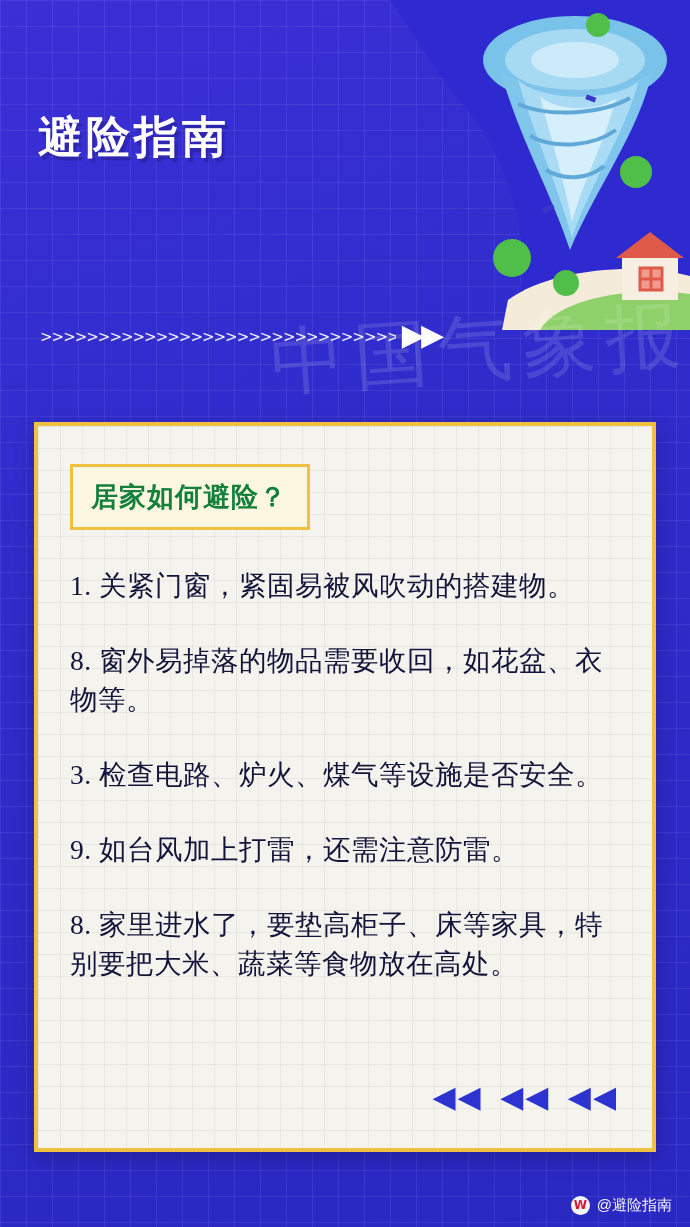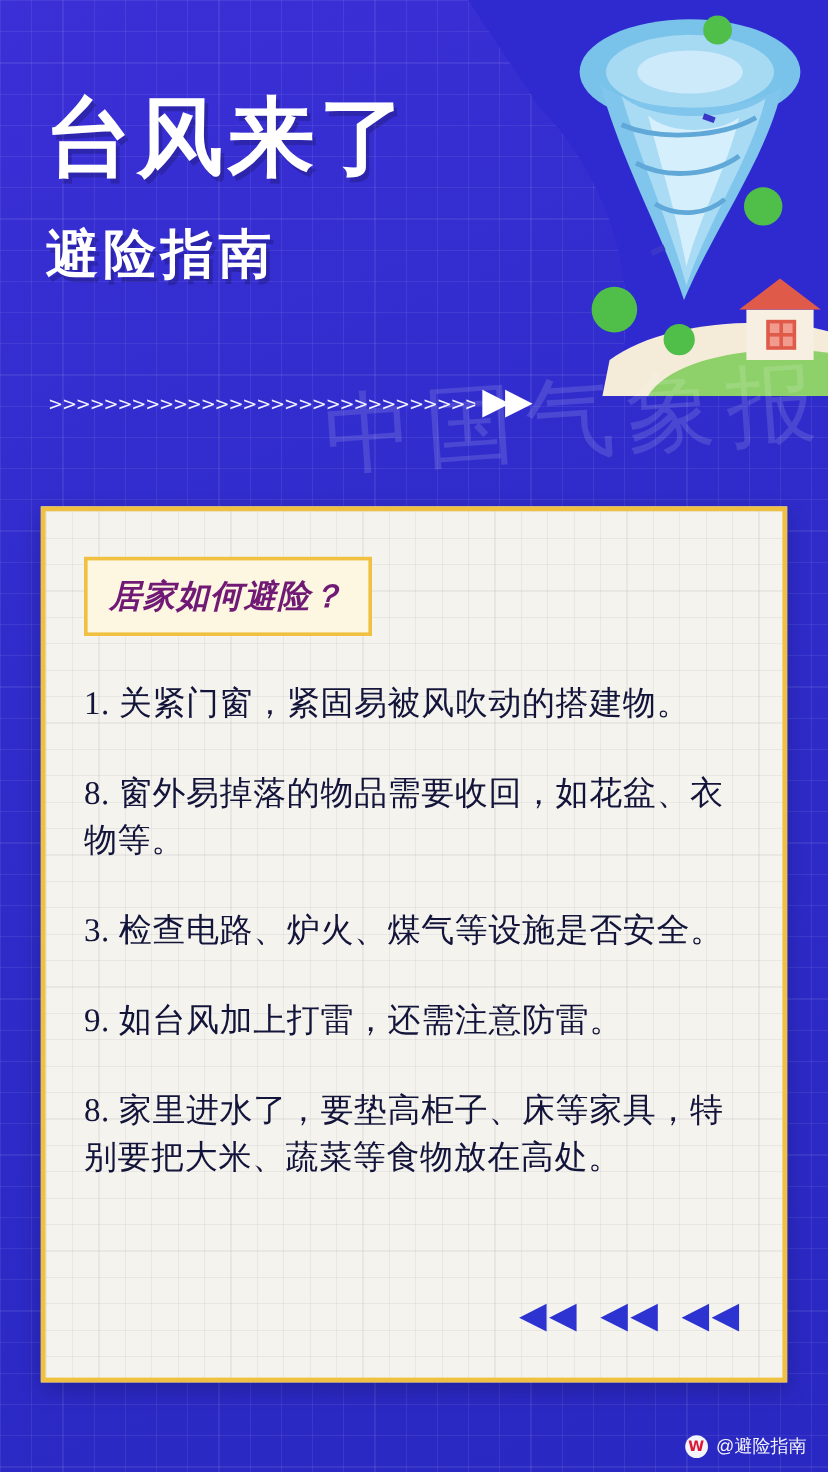--- a/index.html
+++ b/index.html
@@ -113,26 +113,25 @@
     box-shadow: 0 6px 18px rgba(0,0,0,0.22);
     z-index: 4;
   }
 
   .section-heading {
     display: inline-block;
     margin: 38px 0 0 32px;
     padding: 12px 20px 12px 18px;
     border: 3px solid #f0c040;
     background: #fdf6e0;
-    color: #701a75;
+    color: #15803d;
     font-size: 27px;
     font-weight: bold;
     letter-spacing: 1px;
     font-family: "Liberation Sans", sans-serif;
-    font-style: italic;
   }
 
   .list {
     margin: 26px 30px 0 32px;
   }
   .list-item {
     font-family: "Liberation Serif", serif;
     font-size: 27.5px;
     line-height: 1.42;
     color: #13143a;
@@ -215,21 +214,20 @@
       <line x1="250" y1="279" x2="272" y2="279" stroke="#e05a4a" stroke-width="3"></line>
 
       <rect x="196" y="96" width="10" height="5" fill="#3a36c9" transform="rotate(20 201 98)"></rect>
       <rect x="152" y="206" width="12" height="5" fill="#3a36c9" transform="rotate(-25 158 208)"></rect>
     </svg>
   </div>
 
   <div class="watermark">中国气象报</div>
 
   <div class="title-block">
-    <div class="title-main">台风来了</div>
     <div class="title-sub">避险指南</div>
   </div>
 
   <div class="arrow-row">
     <div class="chev-dots">&gt;&gt;&gt;&gt;&gt;&gt;&gt;&gt;&gt;&gt;&gt;&gt;&gt;&gt;&gt;&gt;&gt;&gt;&gt;&gt;&gt;&gt;&gt;&gt;&gt;&gt;&gt;&gt;&gt;&gt;&gt;&gt;&gt;&gt;&gt;</div>
     <div class="big-arrows">▶▶</div>
   </div>
 
   <div class="card">
     <div class="section-heading">居家如何避险？</div>

